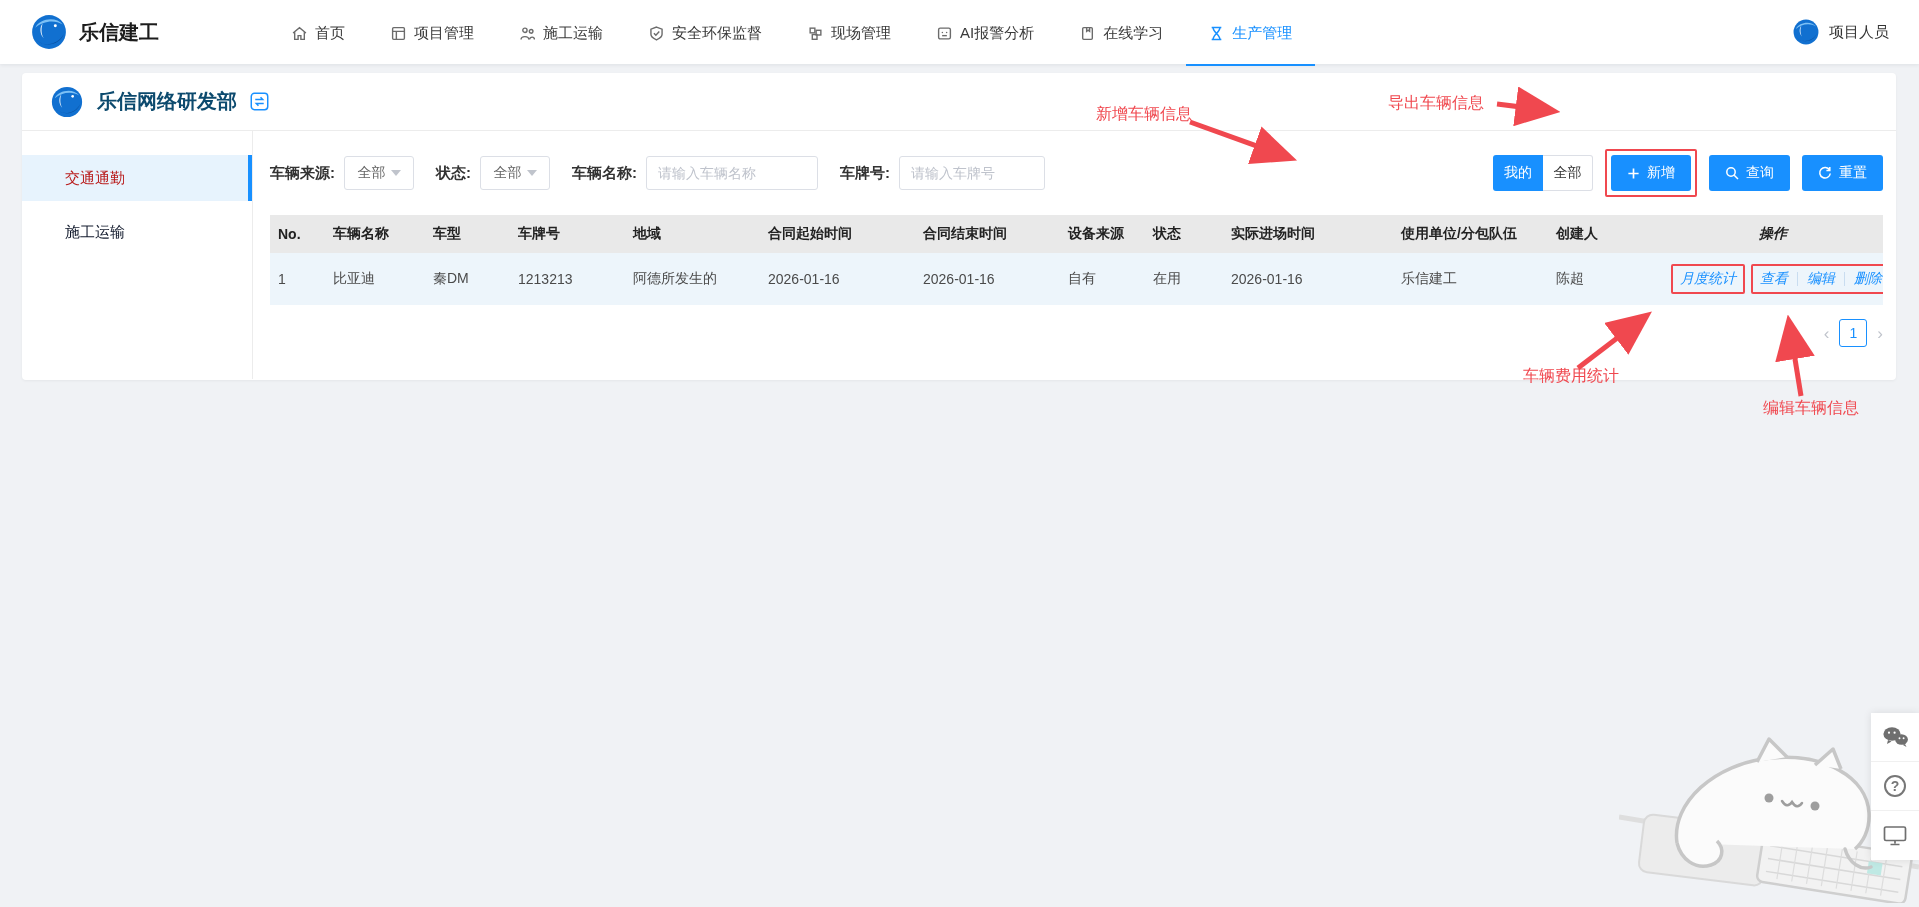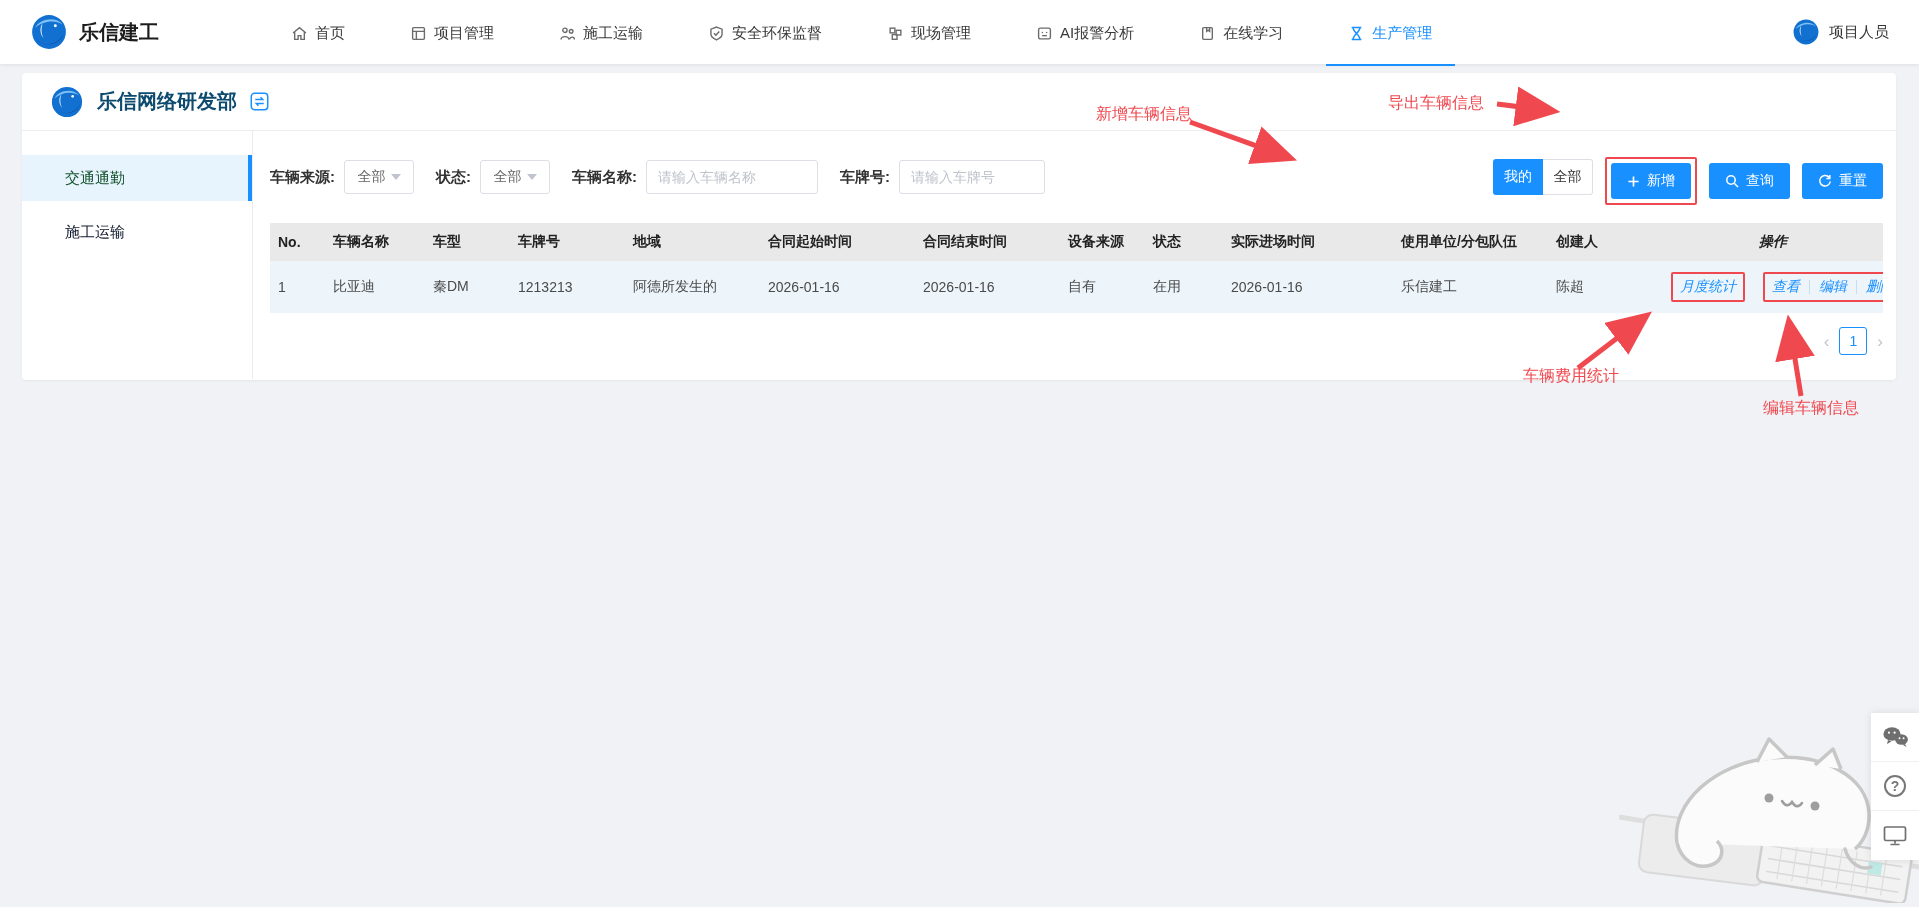--- a/index.html
+++ b/index.html
@@ -8,21 +8,21 @@
     font-family:"Liberation Sans","DejaVu Sans",sans-serif;
     background:#f0f2f5; position:relative; color:#333;
   }
   
   .topnav {
     height:64px; background:#fff; display:flex; align-items:center;
     padding:0 30px; box-shadow:0 1px 4px rgba(0,21,41,.08);
     position:relative; z-index:10;
   }
   .brand { display:flex; align-items:center; gap:11px; font-size:20px; font-weight:bold; color:#1c1c1c; }
-  .nav-items { display:flex; height:60px; margin-left:110px;gap:20px; }
+  .nav-items { display:flex; height:60px; margin-left:110px; }
   .nav-item {
     display:flex; align-items:center; gap:8px; padding:0 23px;
     font-size:15px; color:#3a3a3a; cursor:pointer; height:64px;
     border-bottom:2px solid transparent;
   }
   .nav-item svg { stroke:#6b6b6b; }
   .nav-item.active { color:#1890ff; border-bottom-color:#1890ff; }
   .nav-item.active svg { stroke:#1890ff; }
   .nav-user { margin-left:auto; display:flex; align-items:center; gap:9px; font-size:15px; color:#333; cursor:pointer;justify-content:flex-end; }
 
@@ -33,21 +33,21 @@
     z-index:3;
   }
   .card-header { height:58px; display:flex; align-items:center; gap:13px; padding:0 28px; border-bottom:1px solid #ececec; }
   .card-title { font-size:20px; font-weight:bold; color:#0c4a6e; }
   .switch-icon { cursor:pointer; display:flex; }
   .card-body { display:flex; height:248px; }
 
   
   .side { width:231px; border-right:1px solid #ececec; padding-top:24px; flex:none; }
   .side-item { height:46px; display:flex; align-items:center; padding-left:43px; font-size:15px; color:#0f172a; cursor:pointer; position:relative; margin-bottom:8px; }
-  .side-item.active { background:#e7f3fd; color:#14532d; }
+  .side-item.active { background:#e7f3fd; color:#b91c1c; }
   .side-item.active::after { content:""; position:absolute; right:0; top:0; width:4px; height:100%; background:#1890ff; }
 
   
   .main { flex:1; padding:18px 14px 0 17px; }
   .filter-row { display:flex; align-items:center; }
   .f-label { font-size:15px; font-weight:bold; color:#333; white-space:nowrap; }
   .sel {
     width:70px; height:34px; border:1px solid #dcdfe6; border-radius:3px; background:#fff;
     display:flex; align-items:center; justify-content:center; gap:5px;
     font-size:14px; color:#666; margin-left:9px; cursor:pointer;
@@ -61,31 +61,31 @@
   .gap { margin-left:22px; }
   .seg { display:flex; margin-left:auto; cursor:pointer;text-align:right; }
   .seg-a { width:50px; height:36px; background:#1890ff; color:#fff; display:flex; align-items:center; justify-content:center; font-size:14px; border-radius:3px 0 0 3px; }
   .seg-b { width:50px; height:36px; background:#fff; color:#333; border:1px solid #dcdfe6; border-left:none; display:flex; align-items:center; justify-content:center; font-size:14px; border-radius:0 3px 3px 0; }
   .btn {
     height:36px; background:#1890ff; color:#fff; border:none; border-radius:3px;
     font-size:14px; display:inline-flex; align-items:center; gap:7px; padding:0 16px;
     cursor:pointer; white-space:nowrap; font-family:inherit;
   }
   .red-wrap { border:2px solid #f0484f; border-radius:2px; padding:4px; display:inline-flex; gap:12px; }
-  .ml12 { margin-left:12px;margin-top:8px; }
+  .ml12 { margin-left:12px; }
 
   
   table { width:100%; border-collapse:collapse; table-layout:fixed; margin-top:18px; }
   th { background:#e9e9e9; height:38px; font-size:14px; font-weight:bold; color:#222; text-align:left; padding:0 8px; white-space:nowrap; overflow:hidden; }
   td { height:52px; font-size:14px; color:#4a4a4a; padding:0 8px; background:#edf5fb; white-space:nowrap; overflow:hidden; }
   th.c-op, td.c-op { text-align:center;font-style:italic; }
   .lnk { color:#1890ff; cursor:pointer; font-size:14px; }
   .act-box { border:2px solid #f0484f; border-radius:2px; padding:4px 7px; display:inline-flex; align-items:center; gap:9px; background:transparent; }
   .act-sep { width:1px; height:14px; background:#c9ddf0; }
-  .monthly-box { margin-right:18px; }
+  .monthly-box { margin-right:6px; }
 
   
   .pager { display:flex; justify-content:flex-end; align-items:center; gap:10px; margin-top:14px; }
   .pg-nav { color:#c0c4cc; font-size:17px; cursor:pointer; line-height:1; }
   .pg-num { width:28px; height:28px; border:1px solid #1890ff; color:#1890ff; background:#fff; border-radius:3px; display:flex; align-items:center; justify-content:center; font-size:14px; cursor:pointer; }
 
   
   .anno { position:absolute; color:#f0484f; font-size:16px; z-index:50; white-space:nowrap; }
   #anno-arrows { position:absolute; left:0; top:0; width:1919px; height:907px; z-index:49; pointer-events:none; }
 

